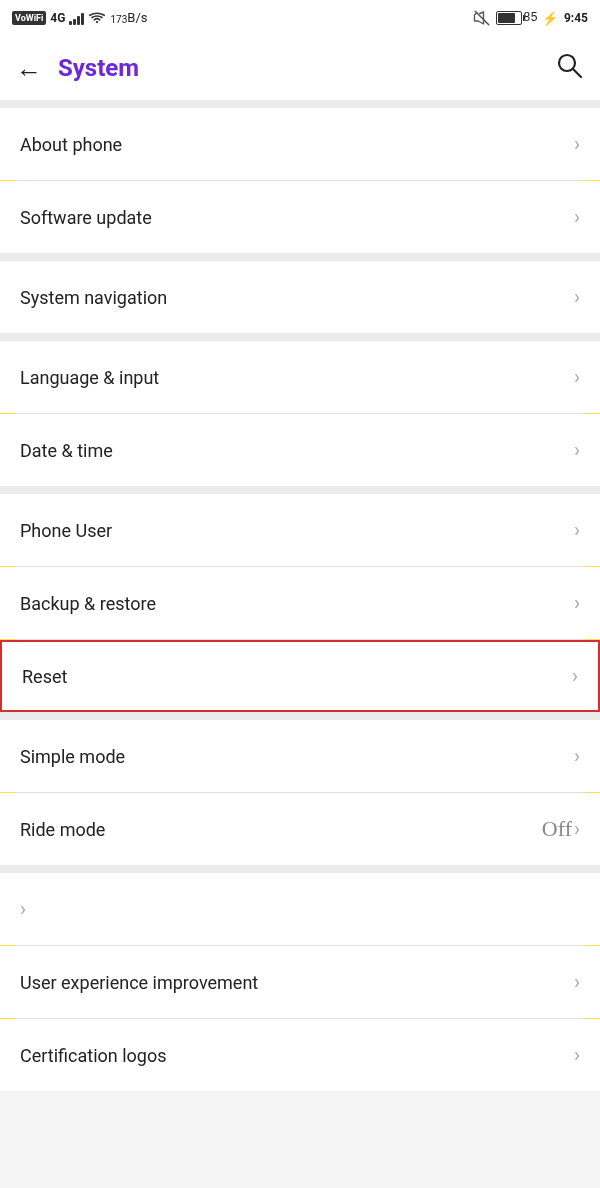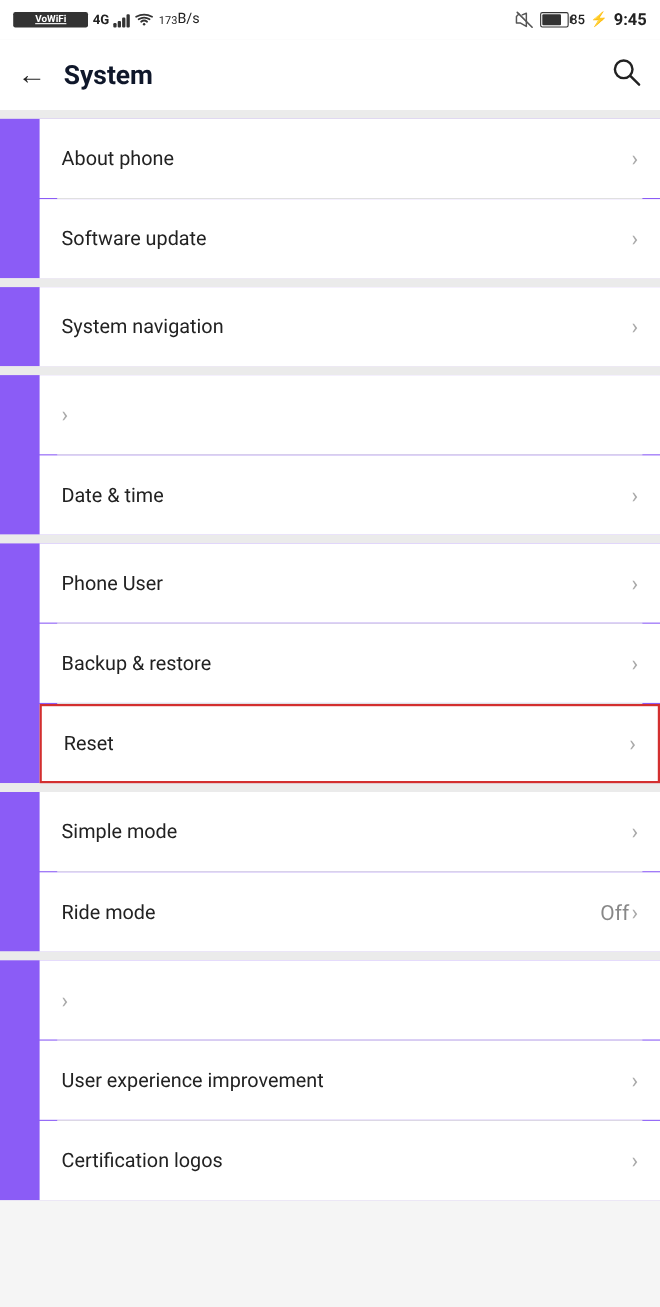--- a/index.html
+++ b/index.html
@@ -38,42 +38,42 @@
       gap: 5px;
       font-size: 13px;
       font-weight: 500;
     }
 
     .wifi-badge {
       background: #333;
       color: #fff;
       font-size: 9px;
       font-weight: bold;
-      padding: 2px 20px;
+      padding: 2px 3px;
       border-radius: 2px;
-      text-decoration: underline;
     }
 
     .signal-bars {
       display: flex;
       align-items: flex-end;
       gap: 1px;
       height: 14px;
     }
 
     .signal-bars span {
       background: #333;
       width: 3px;
       border-radius: 1px;
     }
 
     .battery-container {
       display: flex;
       align-items: center;
       gap: 1px;
+      font-family: Liberation Mono, monospace;
     }
 
     .battery-box {
       border: 1.5px solid #333;
       border-radius: 2px;
       width: 26px;
       height: 14px;
       position: relative;
       display: flex;
       align-items: center;
@@ -117,21 +117,21 @@
     .back-arrow {
       font-size: 26px;
       color: #222;
       cursor: pointer;
       line-height: 1;
     }
 
     .page-title {
       font-size: 24px;
       font-weight: bold;
-      color: #0f172a;
+      color: #6d28d9;
     }
 
     .search-icon-btn {
       font-size: 28px;
       color: #222;
       cursor: pointer;
     }
 
     .divider-thick {
       height: 8px;
@@ -164,32 +164,32 @@
       color: #222;
     }
 
     .menu-item-right {
       display: flex;
       align-items: center;
       gap: 2px;
     }
 
     .menu-item-value {
-      font-size: 19px;
+      font-size: 22px;
       color: #888;
+      font-family: Liberation Serif, serif;
     }
 
     .chevron {
       font-size: 20px;
       color: #aaa;
     }
 
     .group-block {
-      background: #8b5cf6;
-      padding-left: 36px;
+      background: #fde047;
     }
   </style>
 </head>
 <body>
 
 <div class="status-bar">
   <div class="status-left">
     <span class="wifi-badge">VoWiFi</span>
     <span style="font-size:12px;font-weight:bold;">4G</span>
     <div class="signal-bars">
@@ -215,21 +215,21 @@
       <path d="M3 3L21 21" stroke="#555" stroke-width="2" stroke-linecap="round"></path>
       <path d="M5 5L2 8v8h5l7 4V4L9 6" stroke="#555" stroke-width="1.8" fill="none" stroke-linecap="round" stroke-linejoin="round"></path>
     </svg>
     <div class="battery-container">
       <div class="battery-box">
         <div class="battery-fill"></div>
       </div>
       <span style="font-size:12px;">85</span>
     </div>
     <span style="font-size:13px;">⚡</span>
-    <span style="font-size:15px;font-weight:bold;text-align:right;">9:45</span>
+    <span style="font-size:12px;font-weight:bold;text-align:right;">9:45</span>
   </div>
 </div>
 
 <div class="top-bar">
   <div class="top-bar-left">
     <span class="back-arrow">←</span>
     <span class="page-title">System</span>
   </div>
   <span class="search-icon-btn">
     <svg width="30" height="30" viewBox="0 0 30 30" fill="none">
@@ -261,20 +261,21 @@
       <div class="menu-item">
         <span class="menu-item-label">System navigation</span>
         <div class="menu-item-right">
           <span class="chevron">›</span>
         </div>
       </div>
     </div>
     <div class="divider-thick"></div>
     <div class="group-block">
       <div class="menu-item">
+        <span class="menu-item-label">Language &amp; input</span>
         <div class="menu-item-right">
           <span class="chevron">›</span>
         </div>
       </div>
       <div class="divider-thin"></div>
       <div class="menu-item">
         <span class="menu-item-label">Date &amp; time</span>
         <div class="menu-item-right">
           <span class="chevron">›</span>
         </div>

